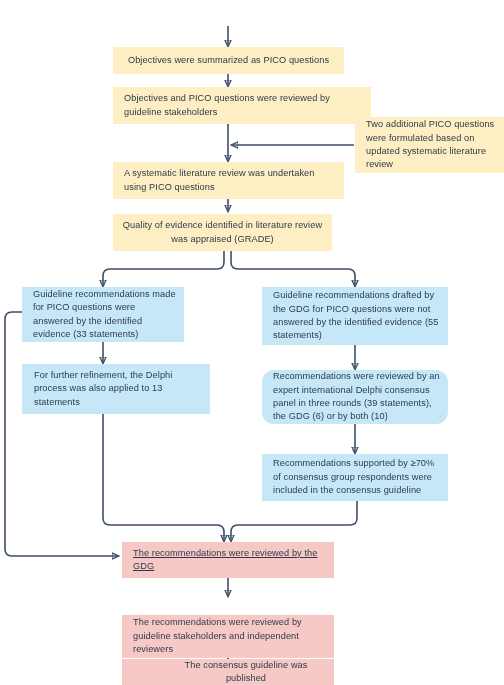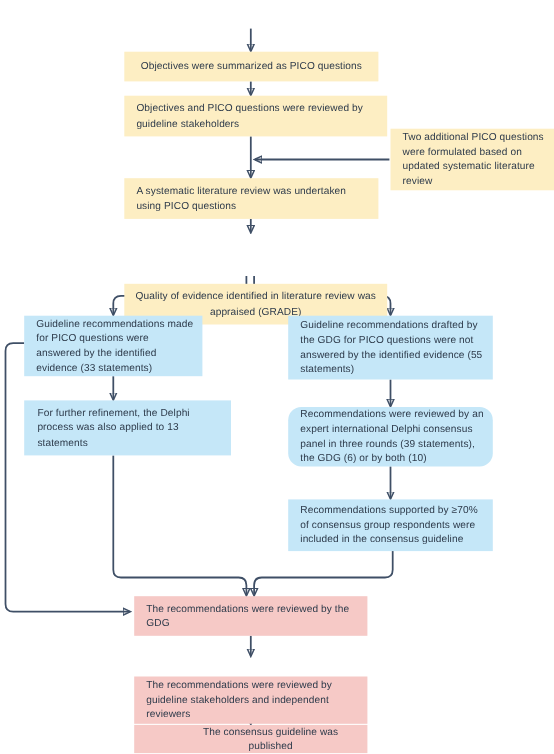--- a/index.html
+++ b/index.html
@@ -96,33 +96,33 @@
     <line x1="228" y1="578" x2="228" y2="596" marker-end="url(#arrow)"></line>
 
     <line x1="228" y1="640" x2="228" y2="658" marker-end="url(#arrow)"></line>
   </svg>
 
 
   <div class="node yellow center" style="left:113px; top:47px; width:231px; height:27px;">
     <span class="txt">Objectives were summarized as PICO questions</span>
   </div>
 
-  <div class="node yellow left" style="left:113px; top:87px; width:239px; height:37px;">
+  <div class="node yellow left" style="left:113px; top:87px; width:258px; height:37px;">
     <span class="txt">Objectives and PICO questions were reviewed by guideline stakeholders</span>
   </div>
 
   <div class="node yellow left" style="left:355px; top:117px; width:149px; height:56px;">
     <span class="txt">Two additional PICO questions were formulated based on updated systematic literature review</span>
   </div>
 
   <div class="node yellow left" style="left:113px; top:162px; width:231px; height:37px;">
     <span class="txt">A systematic literature review was undertaken using PICO questions</span>
   </div>
 
-  <div class="node yellow center" style="left:113px; top:214px; width:239px; height:37px;margin-top:44px;">
+  <div class="node yellow center" style="left:113px; top:214px; width:219px; height:37px;">
     <span class="txt">Quality of evidence identified in literature review was appraised (GRADE)</span>
   </div>
 
   <div class="node blue left" style="left:22px; top:287px; width:162px; height:55px;">
     <span class="txt">Guideline recommendations made for PICO questions were answered by the identified evidence (33 statements)</span>
   </div>
 
   <div class="node blue left" style="left:262px; top:287px; width:186px; height:58px;">
     <span class="txt">Guideline recommendations drafted by the GDG for PICO questions were not answered by the identified evidence (55 statements)</span>
   </div>
@@ -132,21 +132,21 @@
   </div>
 
   <div class="node blue left" style="left:262px; top:370px; width:186px; height:54px;border-radius:12px;">
     <span class="txt">Recommendations were reviewed by an expert international Delphi consensus panel in three rounds (39 statements), the GDG (6) or by both (10)</span>
   </div>
 
   <div class="node blue left" style="left:262px; top:454px; width:186px; height:47px;">
     <span class="txt">Recommendations supported by ≥70% of consensus group respondents were included in the consensus guideline</span>
   </div>
 
-  <div class="node pink left" style="left:122px; top:542px; width:212px; height:36px;">
+  <div class="node pink left" style="left:122px; top:542px; width:212px; height:36px;text-decoration:underline;">
     <span class="txt">The recommendations were reviewed by the GDG</span>
   </div>
 
   <div class="node pink left" style="left:122px; top:597px; width:212px; height:43px;margin-top:18px;">
     <span class="txt">The recommendations were reviewed by guideline stakeholders and independent reviewers</span>
   </div>
 
   <div class="node pink center" style="left:122px; top:659px; width:212px; height:26px;padding-left:44px;">
     <span class="txt">The consensus guideline was published</span>
   </div>

